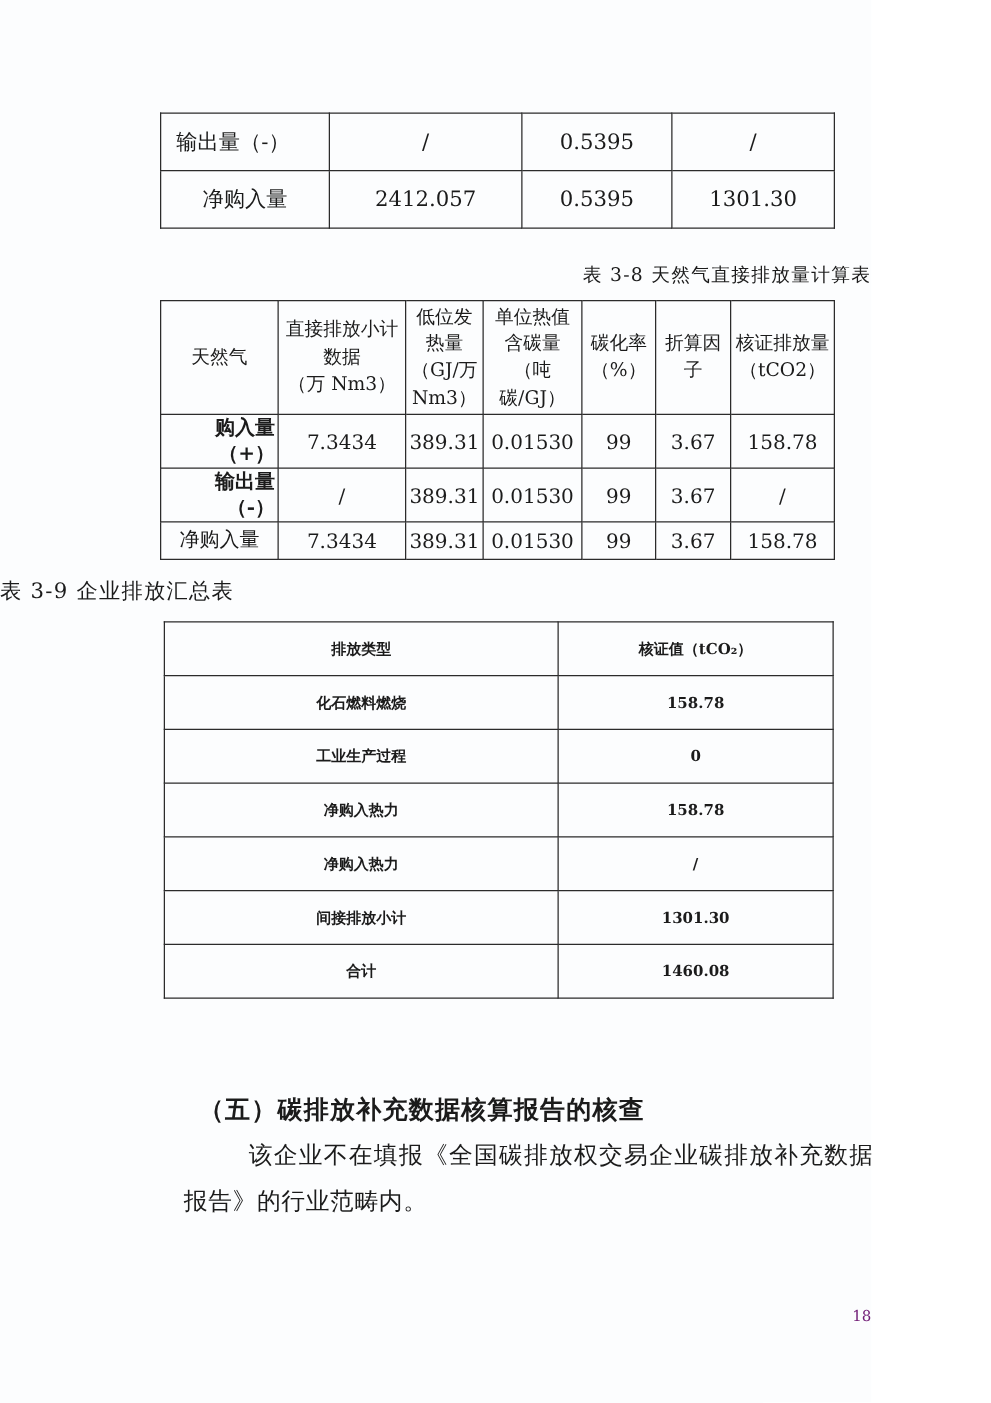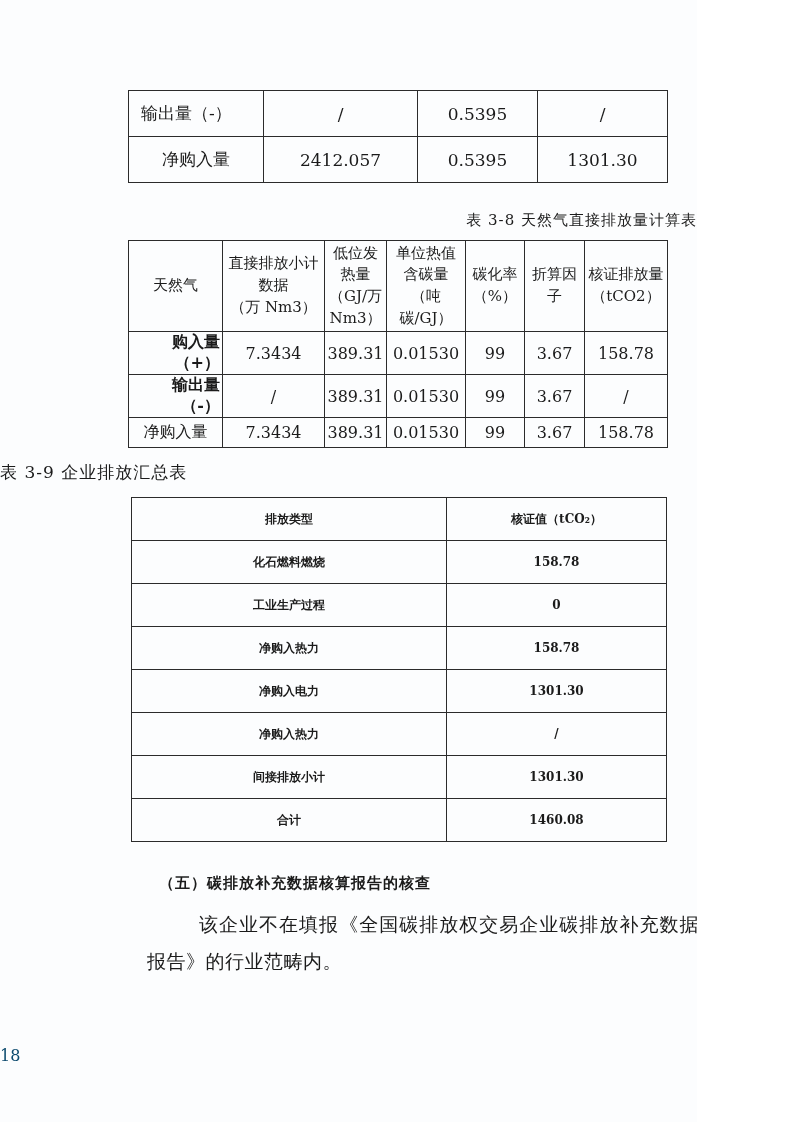--- a/index.html
+++ b/index.html
@@ -50,30 +50,30 @@
   .t39-caption {
     position: absolute; left: 0; right: 0; top: 461px;
     font-size: 17px; letter-spacing: 1px;
   }
   .t39-wrap { position: absolute; left: 131px; top: 497px; }
   .t39-table { width: 535px; font-size: 12px; font-weight: bold; }
   .t39-table td { height: 42px; }
   
   .section-heading {
     position: absolute; left: 159px; top: 874px;
-    font-size: 15px; font-weight: bold; letter-spacing: 1px;
+    font-size: 20px; font-weight: bold; letter-spacing: 1px;
   }
   .paragraph {
     position: absolute; left: 100px; top: 906px; width: 592px;
     font-size: 19px; line-height: 37px; text-indent: 52px;
     text-align: justify; letter-spacing: 0.5px; margin-left: 47px;
   }
   .page-number {
     position: absolute; left: 0; right: 0; top: 1046px;
-    text-align: left; font-size: 16px; color: #0c4a6e;
+    text-align: right; font-size: 12px; color: #701a75;
   }
 </style>
 </head>
 <body>
 
 <div class="page">
 
   <div class="cont-wrap">
     <table class="cont-table">
       <colgroup>
@@ -182,24 +182,20 @@
       </tr>
       <tr>
         <td>工业生产过程</td>
         <td>0</td>
       </tr>
       <tr>
         <td>净购入热力</td>
         <td>158.78</td>
       </tr>
       <tr>
-        <td>净购入电力</td>
-        <td>1301.30</td>
-      </tr>
-      <tr>
         <td>净购入热力</td>
         <td>/</td>
       </tr>
       <tr>
         <td>间接排放小计</td>
         <td>1301.30</td>
       </tr>
       <tr>
         <td>合计</td>
         <td>1460.08</td>

